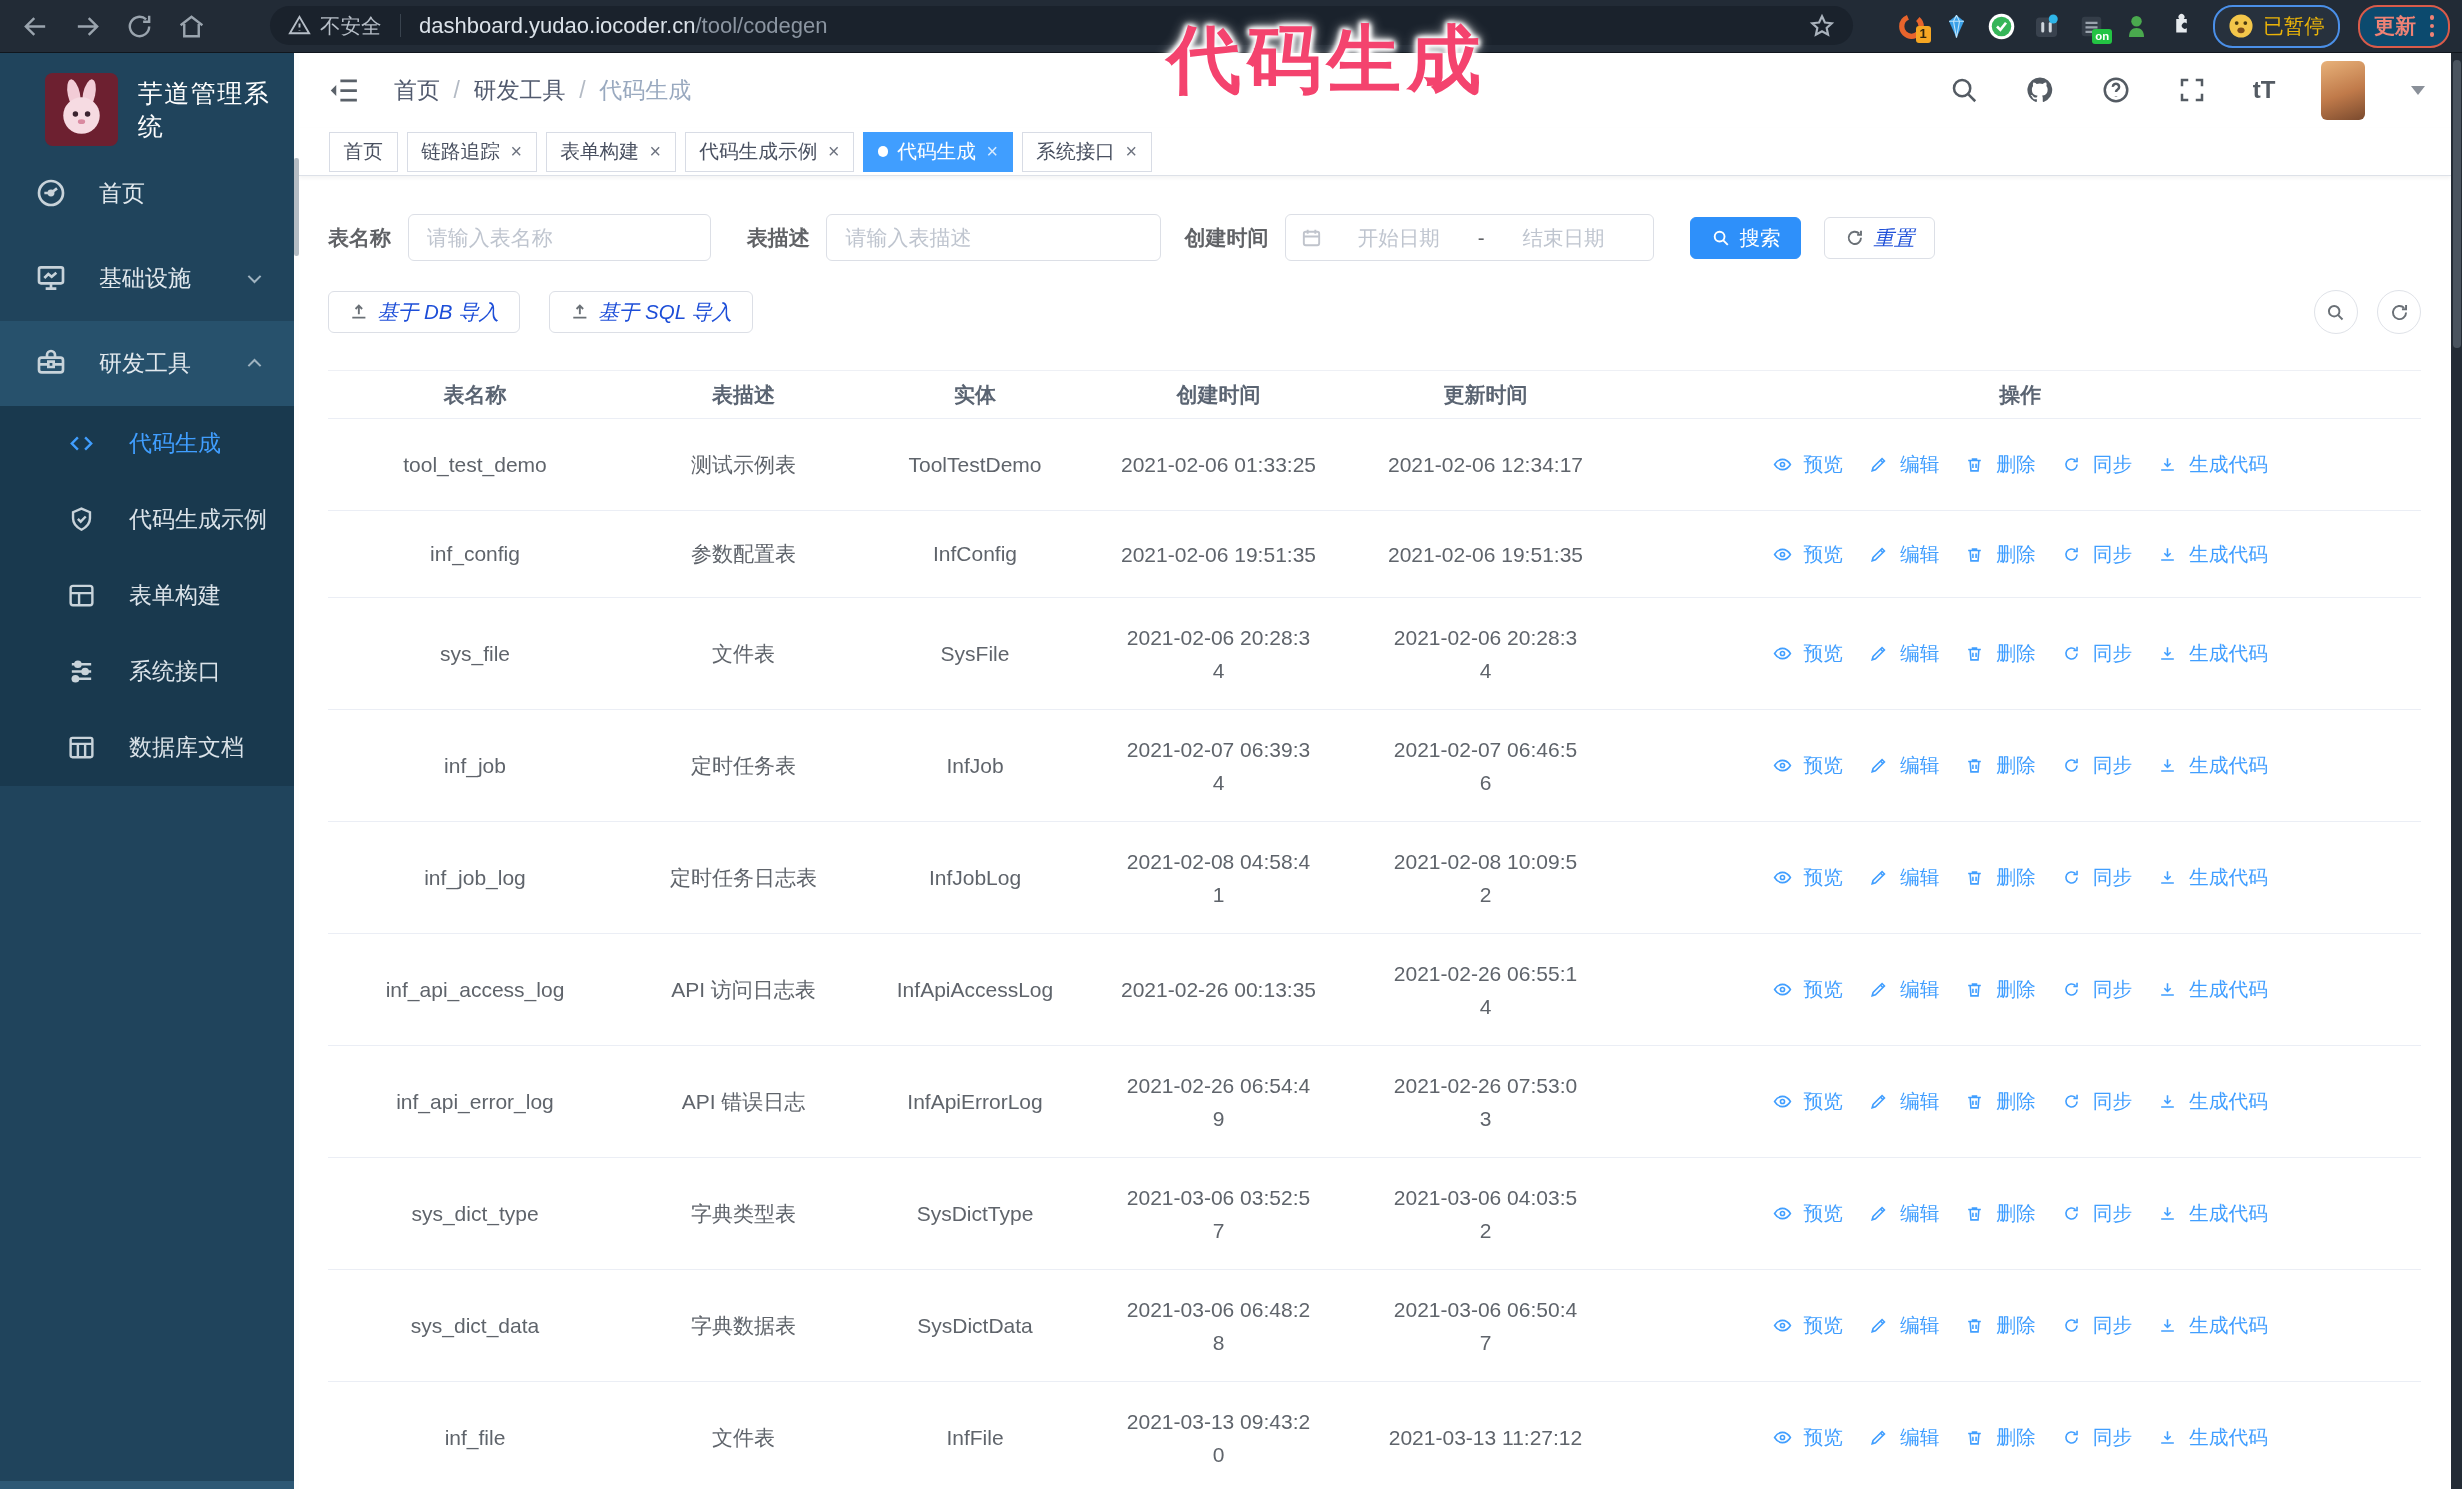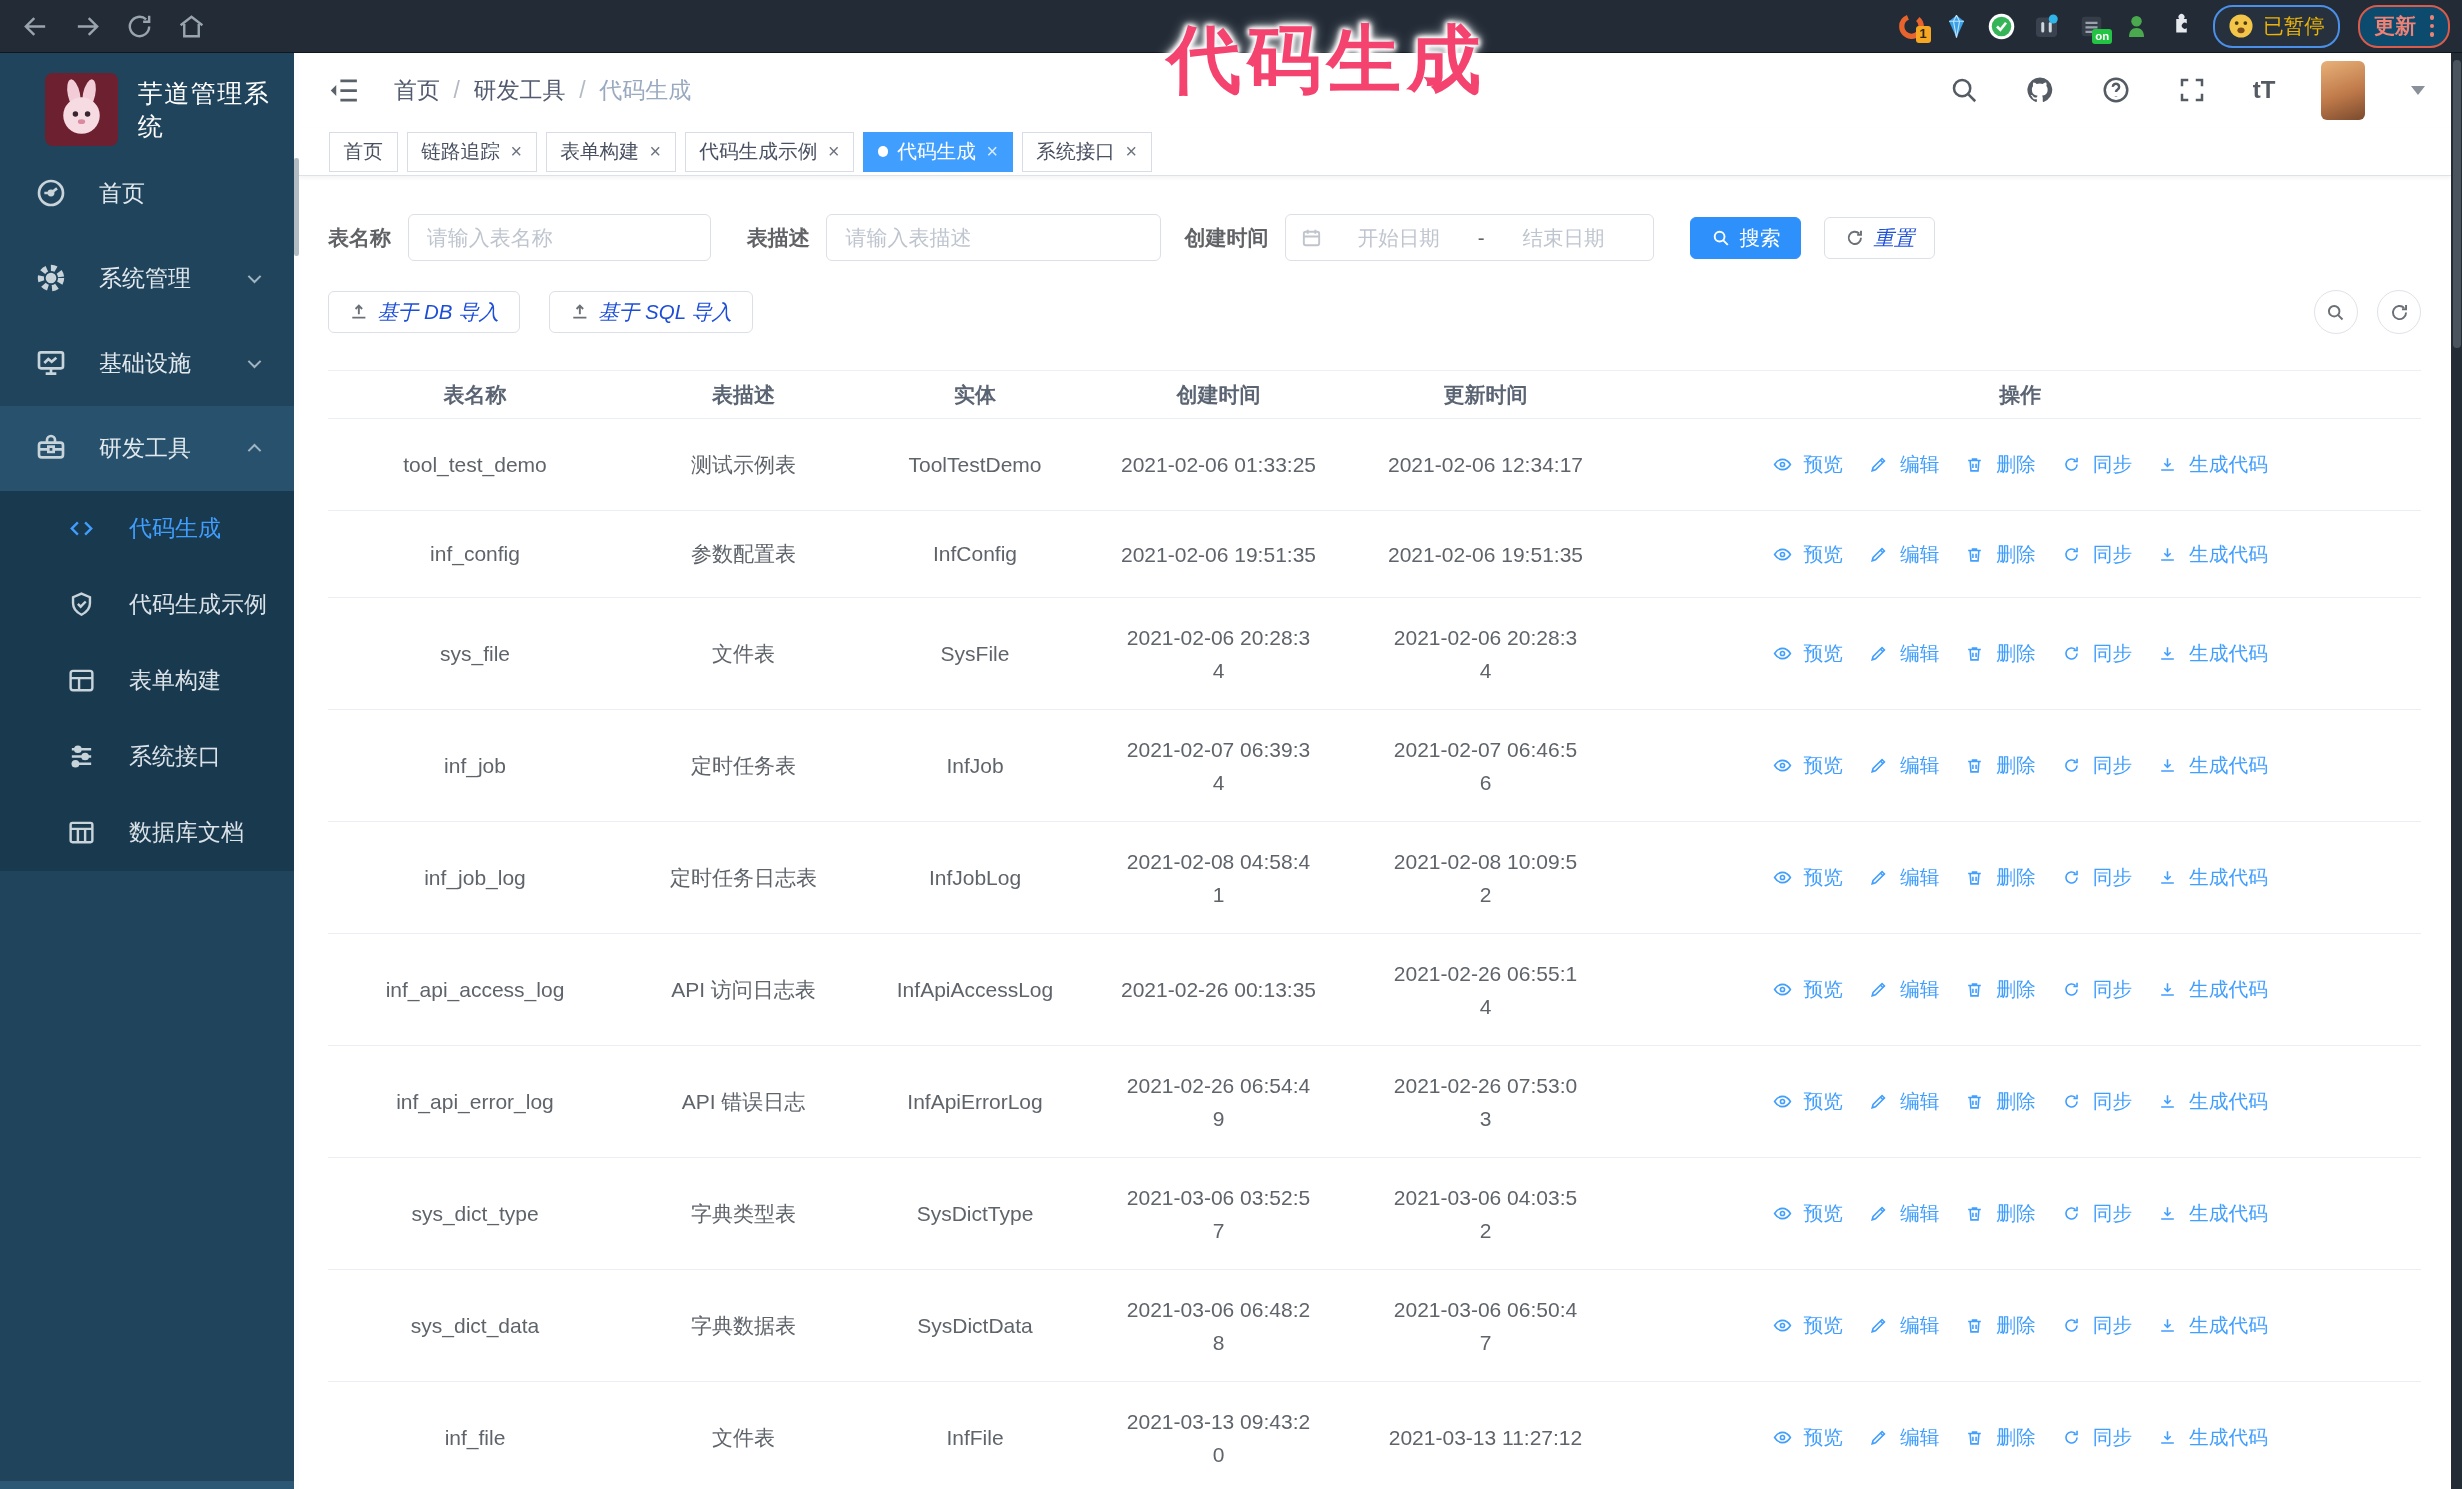--- a/index.html
+++ b/index.html
@@ -151,20 +151,33 @@
         </svg>
       <svg class="ic" viewBox="0 0 24 24">
           <path d="M20 12a8 8 0 1 1-2.5-5.8"></path>
           <path d="M20 3v5h-5"></path>
         </svg>
       <svg class="ic" viewBox="0 0 24 24">
           <path d="M3 11l9-7 9 7"></path>
           <path d="M6 10v10h12V10"></path>
         </svg>
     </div>
+    <div class="addr">
+      <svg class="warn" viewBox="0 0 24 24">
+          <path d="M12 3L22 20H2z"></path>
+          <path d="M12 10v4M12 17v.5"></path>
+        </svg>
+      <span class="sec">不安全</span>
+      <span class="div"></span>
+      <span class="url"><span>dashboard.yudao.iocoder.cn</span><span class="path">/tool/codegen</span></span>
+      <span class="spacer"></span>
+      <svg class="star" viewBox="0 0 24 24">
+          <path d="M12 3l2.7 5.8 6.3.7-4.7 4.3 1.3 6.2L12 16.9 6.4 20l1.3-6.2L3 9.5l6.3-.7z"></path>
+        </svg>
+    </div>
     <div class="exts">
       <span class="extic">
         <svg class="ic" viewBox="0 0 36 36">
             <circle cx="18" cy="18" r="13" fill="none" stroke="#e8642c" stroke-width="7" stroke-dasharray="56 14"></circle>
           </svg>
         <span class="badge1">1</span>
       </span>
       <span class="extic">
         <svg class="ic" viewBox="0 0 36 36">
             <path d="M18 3l10 8-10 22L8 11z" fill="#3aa0e8"></path>
@@ -242,30 +255,20 @@
       <span class="logotitle">芋道管理系统</span>
     </div>
     <div class="menu">
       <div class="mitem">
         <span class="micon"><svg viewBox="0 0 24 24">
               <circle cx="12" cy="12" r="9"></circle>
               <path d="M12 12l4.5-3.5M12 12h-5"></path>
               <circle cx="12" cy="12" r="1.6" fill="currentColor"></circle>
             </svg></span>
         <span class="mlabel">首页</span>
-      </div>
-      <div class="mitem">
-        <span class="micon"><svg viewBox="0 0 24 24">
-              <circle cx="12" cy="12" r="7.6" stroke-width="4.6" stroke-dasharray="4 3.1"></circle>
-              <circle cx="12" cy="12" r="3" fill="currentColor"></circle>
-            </svg></span>
-        <span class="mlabel">系统管理</span>
-        <svg class="arrow" viewBox="0 0 24 24">
-            <path d="M5 9l7 7 7-7"></path>
-          </svg>
       </div>
       <div class="mitem">
         <span class="micon"><svg viewBox="0 0 24 24">
               <rect x="3" y="4" width="18" height="12" rx="1.5"></rect>
               <path d="M12 16v4M8 20h8M7 12l3-3 2.5 2L16 8"></path>
             </svg></span>
         <span class="mlabel">基础设施</span>
         <svg class="arrow" viewBox="0 0 24 24">
             <path d="M5 9l7 7 7-7"></path>
           </svg>

